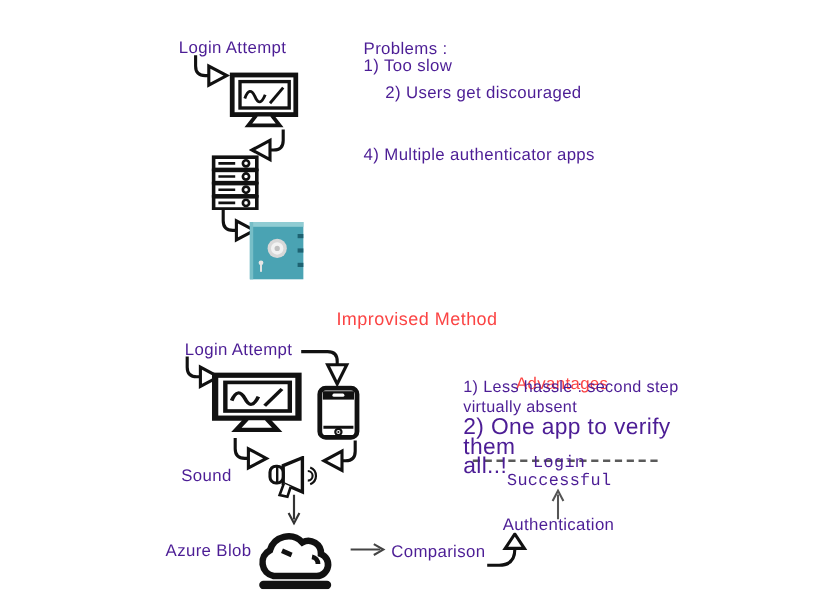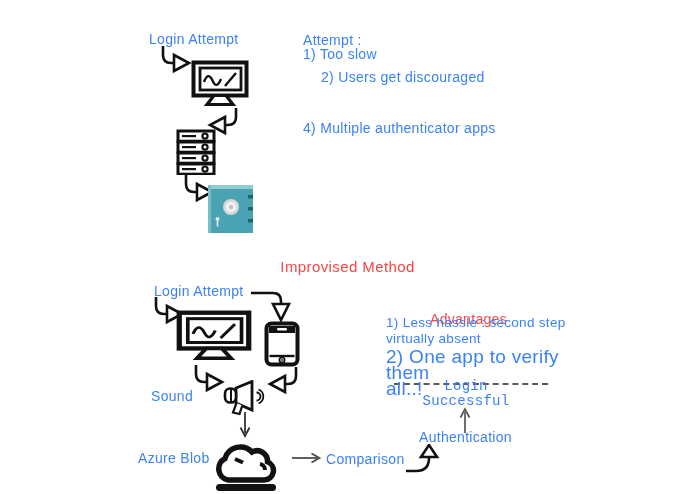--- a/index.html
+++ b/index.html
@@ -1,21 +1,21 @@
 <!DOCTYPE html>
 <html><head>
 <meta charset="utf-8">
 <style>
   html,body{margin:0;padding:0;background:#fff;}
   .canvas{
     position:relative;width:695px;height:494px;background:#ffffff;overflow:hidden;
     font-family:"Liberation Sans", sans-serif;
   }
   .lbl{
-    position:absolute;font-size:14px;color:#3b82f6;letter-spacing:.3px;white-space:nowrap;
+    position:absolute;font-size:14px;color:#4c1d95;letter-spacing:.3px;white-space:nowrap;
   }
   .title{
     position:absolute;left:0;width:695px;text-align:center;font-size:15px;color:#fb4444;letter-spacing:.4px;
   }
   .red{color:#fb4444;margin-top:16px;}
   .wrap{white-space:pre-line;line-height:16px;}
   .ctr{text-align:center;line-height:15px;font-family:Liberation Mono, monospace;}
   .abs{position:absolute;}
   .dash{
     position:absolute;height:0;border-top:2px dashed #5a5a5a;
@@ -79,21 +79,21 @@
     <rect x="40" y="10" width="5" height="3.5" fill="#1d6272"></rect>
     <rect x="40" y="22" width="5" height="3.5" fill="#1d6272"></rect>
     <rect x="40" y="34" width="5" height="3.5" fill="#1d6272"></rect>
     <circle cx="23" cy="22" r="8" fill="#d8d8d8"></circle>
     <circle cx="23" cy="22" r="5.2" fill="#f2f2f2"></circle>
     <circle cx="23" cy="22" r="2.2" fill="#c0c0c0"></circle>
     <circle cx="9.5" cy="34" r="2" fill="#e6e6e6"></circle>
     <rect x="8.7" y="35.5" width="1.6" height="6" fill="#e6e6e6"></rect>
   </svg>
 
-  <div class="lbl" style="left:303px;top:32px">Attempt :</div>
+  <div class="lbl" style="left:303px;top:32px">Problems :</div>
   <div class="lbl" style="left:303px;top:46px">1) Too slow</div>
   <div class="lbl" style="left:321px;top:69px">2) Users get discouraged</div>
   <div class="lbl" style="left:303px;top:120px">4) Multiple authenticator apps</div>
 
   <div class="title" style="top:258px">Improvised Method</div>
 
   <div class="lbl" style="left:154px;top:283px">Login Attempt</div>
 
   <svg class="abs" style="left:150px;top:296px" width="36" height="30" viewBox="0 0 36 30">
     <path d="M6,1 v9 q0,8 8,8 h3" fill="none" stroke="#111" stroke-width="2.6"></path>

